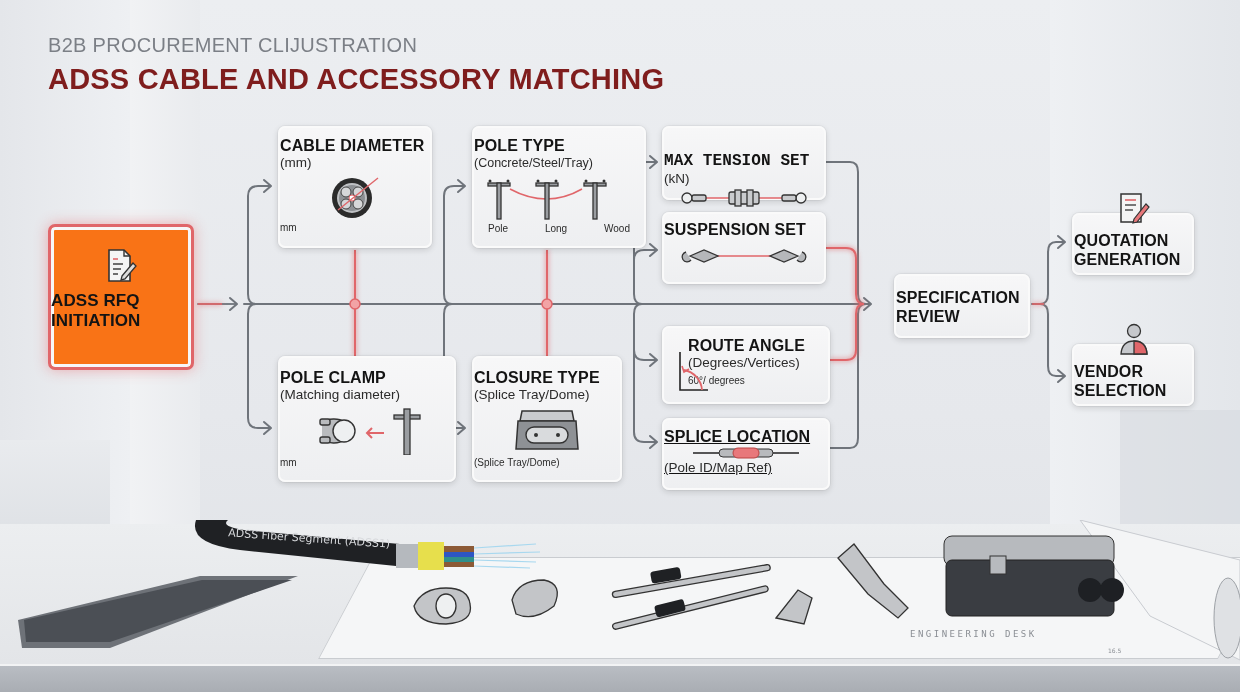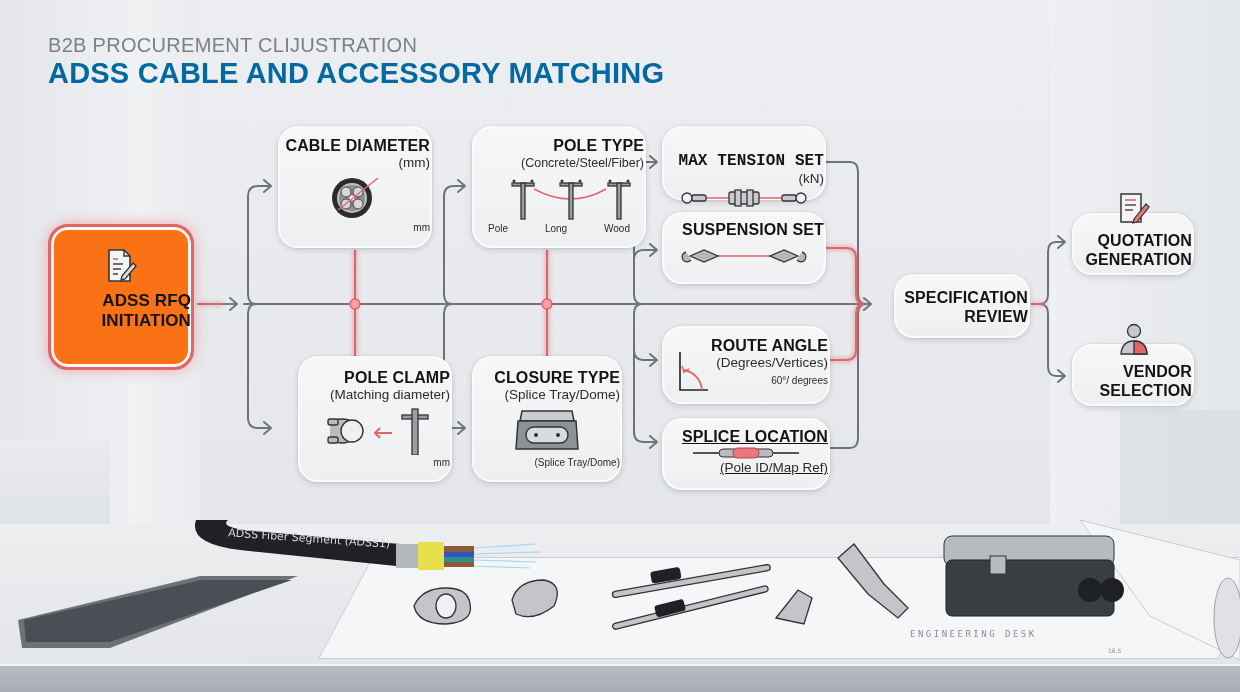--- a/index.html
+++ b/index.html
@@ -17,34 +17,34 @@
   .bg-p3 { left: 1050px; top: 0; width: 190px; height: 530px; background: linear-gradient(90deg,#eef0f3,#e3e6ea); }
   .bg-p4 { left: 1120px; top: 410px; width: 120px; height: 120px; background: #d6d9de; opacity: .55; }
   .bg-p5 { left: 0; top: 440px; width: 110px; height: 90px; background: linear-gradient(180deg,#e9ebee,#dfe2e6); }
 
   .header { position: absolute; left: 48px; top: 34px; }
   .header .kicker {
     font-family: "Liberation Sans", sans-serif;
     font-size: 20px; color: #7b7f86; letter-spacing: .3px; font-weight: 400;
   }
   .header .title {
-    margin-top: 0;
+    margin-top: 6px;
     font-family: "Liberation Sans", sans-serif;
-    font-size: 29px; font-weight: 700; color: #0369a1; letter-spacing: .2px;
+    font-size: 29px; font-weight: 700; color: #7f1d1d; letter-spacing: .2px;
   }
 
   svg.wires { position: absolute; left: 0; top: 0; width: 1240px; height: 692px; pointer-events: none; }
 
   .node {
     position: absolute;
     background: linear-gradient(180deg,#f7f7f8 0%,#eeeff1 100%);
     border: 2px solid #fafafa;
-    border-radius: 20px;
+    border-radius: 7px;
     box-shadow: 0 2px 6px rgba(0,0,0,.14), 0 0 0 1px rgba(0,0,0,.04);
-    text-align: right;
+    text-align: left;
     font-family: "Liberation Sans", sans-serif;
     cursor: pointer;
   }
   .node .n-title { font-weight: 700; font-size: 16px; color: #141414; line-height: 19px; letter-spacing: .1px; }
   .node .n-sub { font-size: 13.5px; color: #2b2b2b; line-height: 16px; }
   .node .n-foot { font-size: 10px; color: #2b2b2b; }
 
   .rfq {
     left: 48px; top: 224px; width: 146px; height: 146px;
     border: 3px solid #e0666a;
@@ -183,21 +183,21 @@
       <circle cx="30" cy="30" r="5" fill="#d6d7d9" stroke="#444"></circle>
       <circle cx="24" cy="24" r="3" fill="#fff" stroke="#e0666a"></circle>
       <line x1="10" y1="36" x2="50" y2="4" stroke="#e0666a" stroke-width="1.5"></line>
     </svg>
   </div>
   <div class="n-foot" style="margin-top:2px;">mm</div>
 </div>
 
 <div class="node" style="left:472px; top:126px; width:174px; height:122px;">
   <div class="n-title" style="margin-top:8px;">POLE TYPE</div>
-  <div class="n-sub" style="font-size:12.5px;">(Concrete/Steel/Fiber)</div>
+  <div class="n-sub" style="font-size:12.5px;">(Concrete/Steel/Tray)</div>
   <div style="position:relative; height:46px; margin-top:4px;">
     <svg width="146" height="46" viewBox="0 0 146 46">
       <path d="M36 14 Q73 34 108 14" fill="none" stroke="#e0666a" stroke-width="1.6"></path>
       <g fill="#9a9da1" stroke="#333" stroke-width="1.3">
         <rect x="14" y="8" width="22" height="3"></rect>
           <rect x="23" y="8" width="4" height="36"></rect>
         <rect x="62" y="8" width="22" height="3"></rect>
           <rect x="71" y="8" width="4" height="36"></rect>
         <rect x="110" y="8" width="22" height="3"></rect>
           <rect x="119" y="8" width="4" height="36"></rect>
@@ -212,21 +212,21 @@
         </g>
     </svg>
   </div>
   <div class="poles-labels">
     <span class="n-foot">Pole</span>
     <span class="n-foot">Long</span>
     <span class="n-foot">Wood</span>
   </div>
 </div>
 
-<div class="node" style="left:278px; top:356px; width:154px; height:126px;margin-left:20px;">
+<div class="node" style="left:278px; top:356px; width:178px; height:126px;">
   <div class="n-title" style="margin-top:10px;">POLE CLAMP</div>
   <div class="n-sub">(Matching diameter)</div>
   <div class="icon-wrap" style="margin-top:4px;">
     <svg width="130" height="48" viewBox="0 0 130 48">
       <g fill="#b9bbbe" stroke="#333" stroke-width="1.4">
         <path d="M20 16 a16 12 0 1 1 0 16"></path>
         <circle cx="42" cy="24" r="11" fill="#eef0f1"></circle>
         <rect x="18" y="12" width="10" height="6" rx="2"></rect>
         <rect x="18" y="30" width="10" height="6" rx="2"></rect>
       </g>

